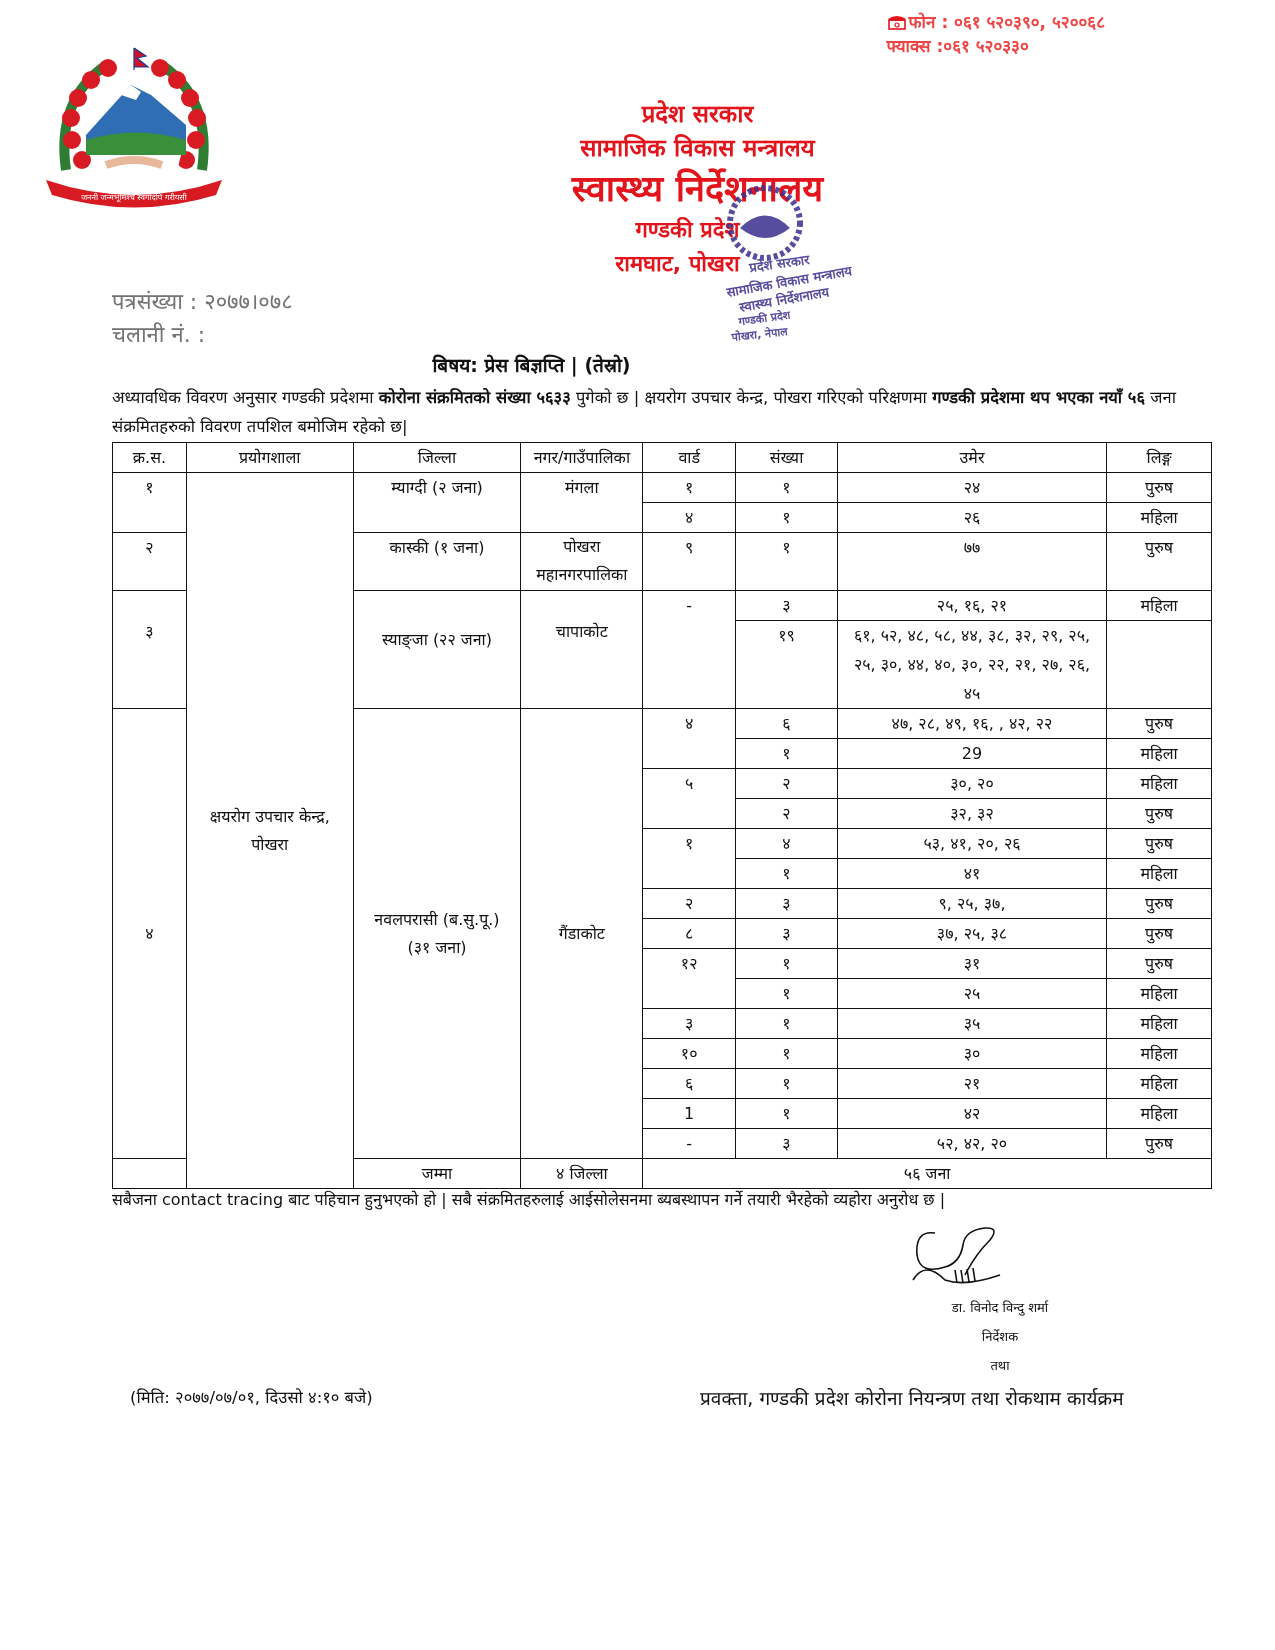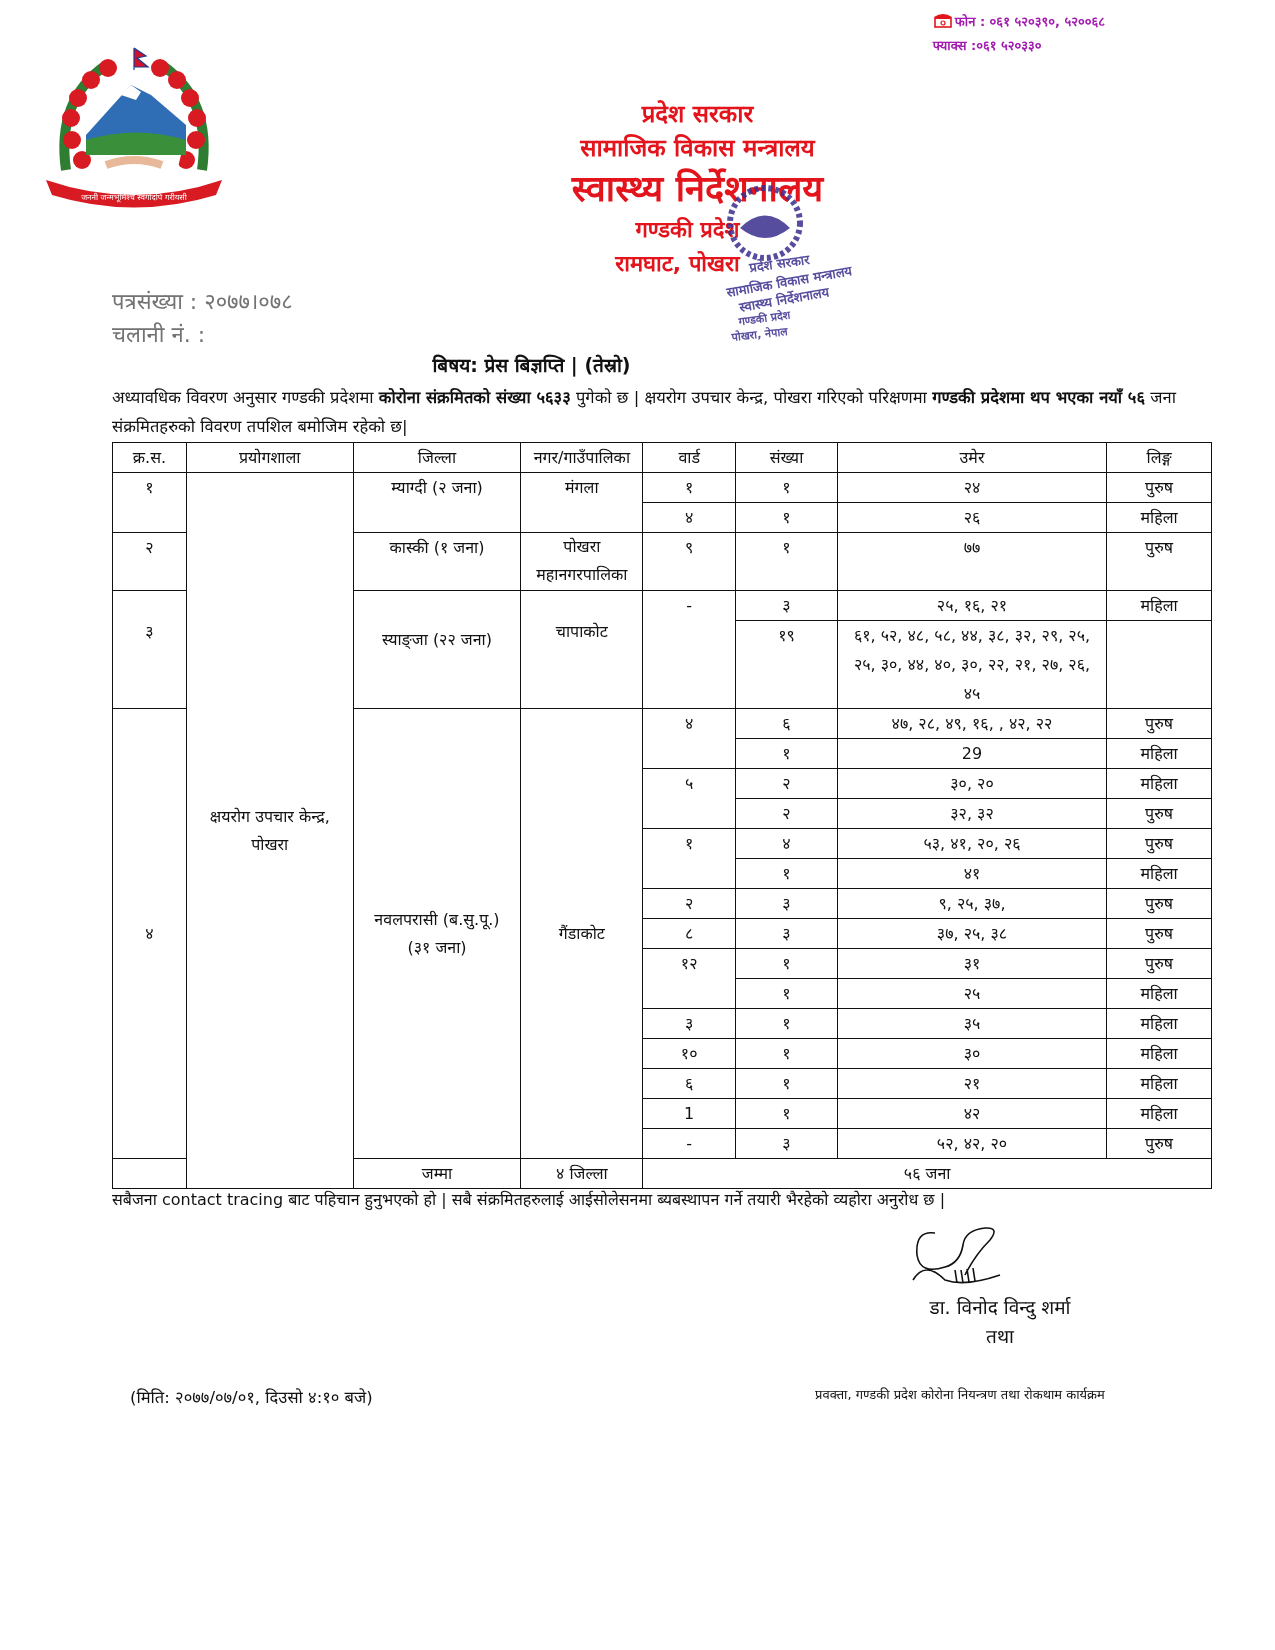--- a/index.html
+++ b/index.html
@@ -1,40 +1,40 @@
 <!DOCTYPE html>
 <html><head>
 <meta charset="utf-8">
 <style>
   html, body { margin:0; padding:0; background:#ffffff; }
   body { width:1275px; height:1650px; position:relative; overflow:hidden;
          font-family:"DejaVu Sans", "Liberation Sans", sans-serif; color:#111; }
   .abs { position:absolute; }
-  .contact { right:170px; top:10px; font-size:13px; font-weight:bold; line-height:24px; color:#a21caf; }
+  .contact { right:170px; top:10px; font-size:17px; font-weight:bold; line-height:24px; color:#ef4444; }
   .contact .phone-icon { display:inline-block; width:20px; height:16px; margin-right:2px; vertical-align:-2px; }
   .emblem { left:36px; top:40px; width:196px; height:172px; }
   .hdr { left:0; width:1275px; text-align:center; color:#e3141b; font-weight:bold; }
   .hdr1 { top:96px; font-size:24px; left:60px; }
   .hdr2 { top:130px; font-size:24px; left:60px; }
   .hdr3 { top:163px; font-size:36px; left:60px; }
   .hdr4 { top:213px; font-size:22px; left:50px; }
   .hdr5 { top:247px; font-size:22px; left:40px; }
   .seal { left:690px; top:178px; width:175px; height:175px; }
   .ref { left:112px; font-size:22px; color:#737373; }
   .subject { left:0; width:1063px; top:352px; text-align:center; font-weight:bold; font-size:19px; }
   .body-text { left:112px; top:383px; width:1100px; font-size:16.5px; line-height:29px; }
   .body-text b { font-weight:bold; }
   table.cases { position:absolute; left:112px; top:442px; width:1100px; border-collapse:collapse; font-size:16px; }
   table.cases th, table.cases td { border:1.5px solid #111; text-align:center; vertical-align:top; padding:2px 4px; font-weight:normal; height:25px; line-height:25px; }
   table.cases td.mid { vertical-align:middle; }
   .note { left:112px; top:1188px; font-size:16px; }
   .signature { left:905px; top:1225px; width:120px; height:65px; }
-  .signer { left:820px; width:360px; text-align:center; font-size:19px; line-height:29px; top:1293px; }
+  .signer { left:820px; width:360px; text-align:center; font-size:13px; line-height:29px; top:1293px; }
   .date { left:130px; top:1385px; font-size:16.5px; }
-  .role { left:700px; width:520px; text-align:center; top:1385px; font-size:13px; }
+  .role { left:700px; width:520px; top:1385px; font-size:19px; }
 </style>
 </head>
 <body>
 
 <div class="abs contact">
   <div>
     <svg class="phone-icon" viewBox="0 0 20 16">
       <rect x="2" y="6" width="16" height="9" fill="none" stroke="#e3141b" stroke-width="1.6"></rect>
       <path d="M1 5 Q10 -1 19 5 L16 7 L4 7 Z" fill="#e3141b"></path>
       <circle cx="10" cy="11" r="2" fill="none" stroke="#e3141b" stroke-width="1.2"></circle>
@@ -262,17 +262,18 @@
 </table>
 
 <div class="abs note">सबैजना contact tracing बाट पहिचान हुनुभएको हो | सबै संक्रमितहरुलाई आईसोलेसनमा ब्यबस्थापन गर्ने तयारी भैरहेको व्यहोरा अनुरोध छ |</div>
 
 <svg class="abs signature" viewBox="0 0 120 65">
   <path d="M30 8 Q10 5 12 30 Q15 50 40 42 Q55 38 58 20 Q60 5 80 3 Q95 2 85 15 Q70 30 60 50 M8 55 Q20 35 40 55 Q60 62 95 50 M50 45 L52 58 M56 45 L58 58 M62 44 L64 57 M68 43 L70 56" fill="none" stroke="#111" stroke-width="1.6"></path>
 </svg>
 
 <div class="abs signer">
   <div>डा. विनोद विन्दु शर्मा</div>
+  <div>निर्देशक</div>
   <div>तथा</div>
 </div>
 
 <div class="abs date">(मिति: २०७७/०७/०१, दिउसो ४:१० बजे)</div>
 <div class="abs role">प्रवक्ता, गण्डकी प्रदेश कोरोना नियन्त्रण तथा रोकथाम कार्यक्रम</div>
 
 </body></html>

